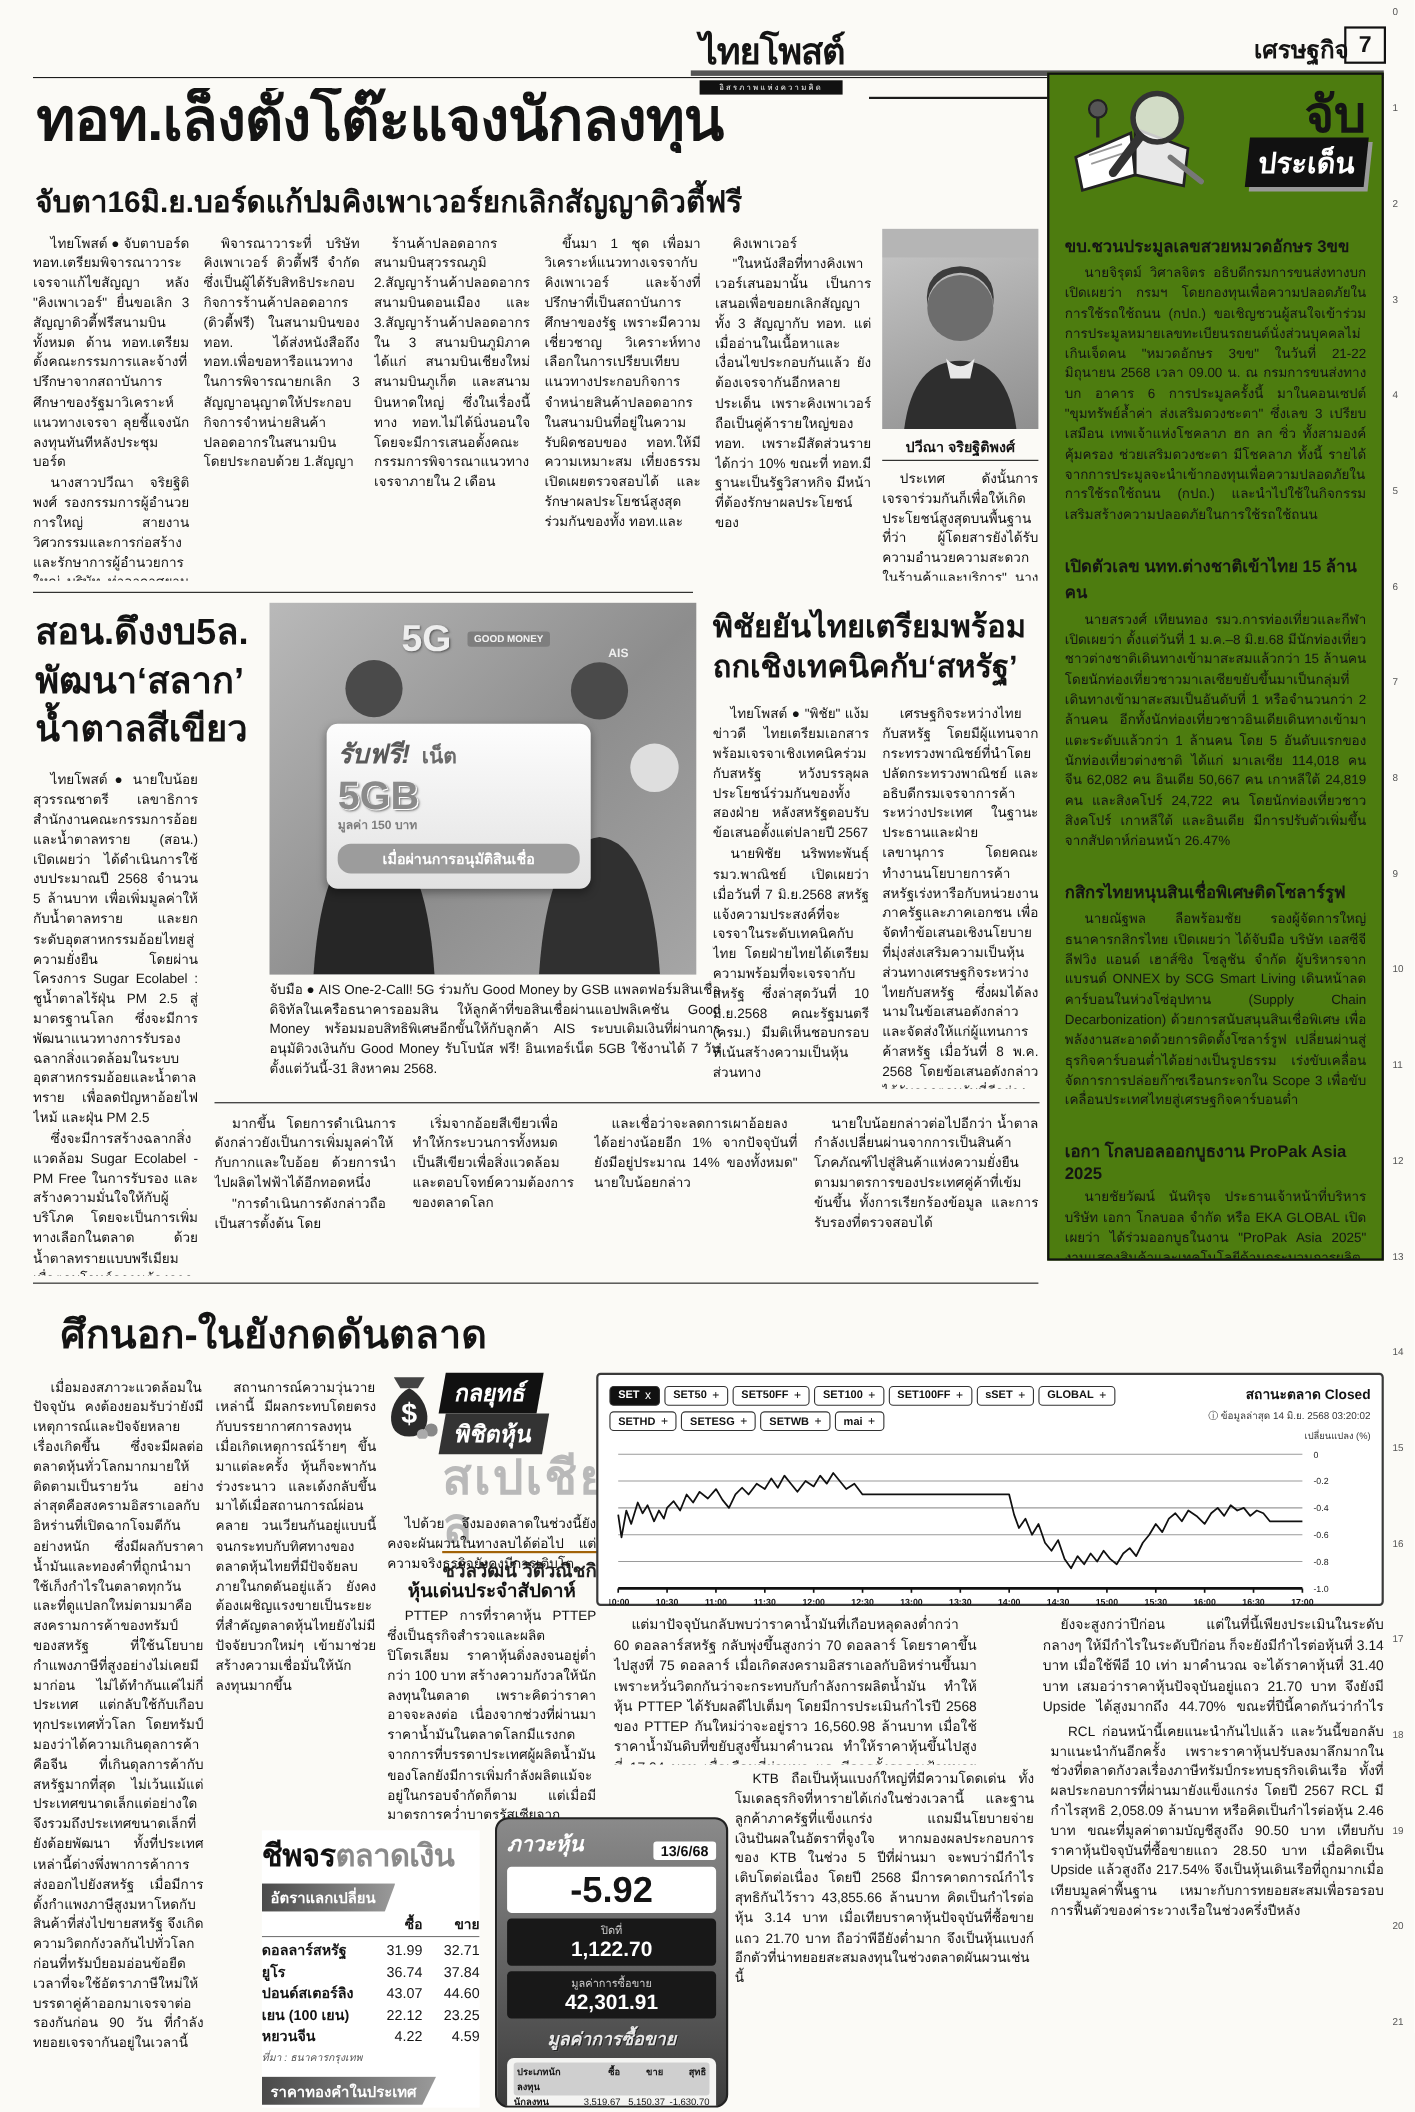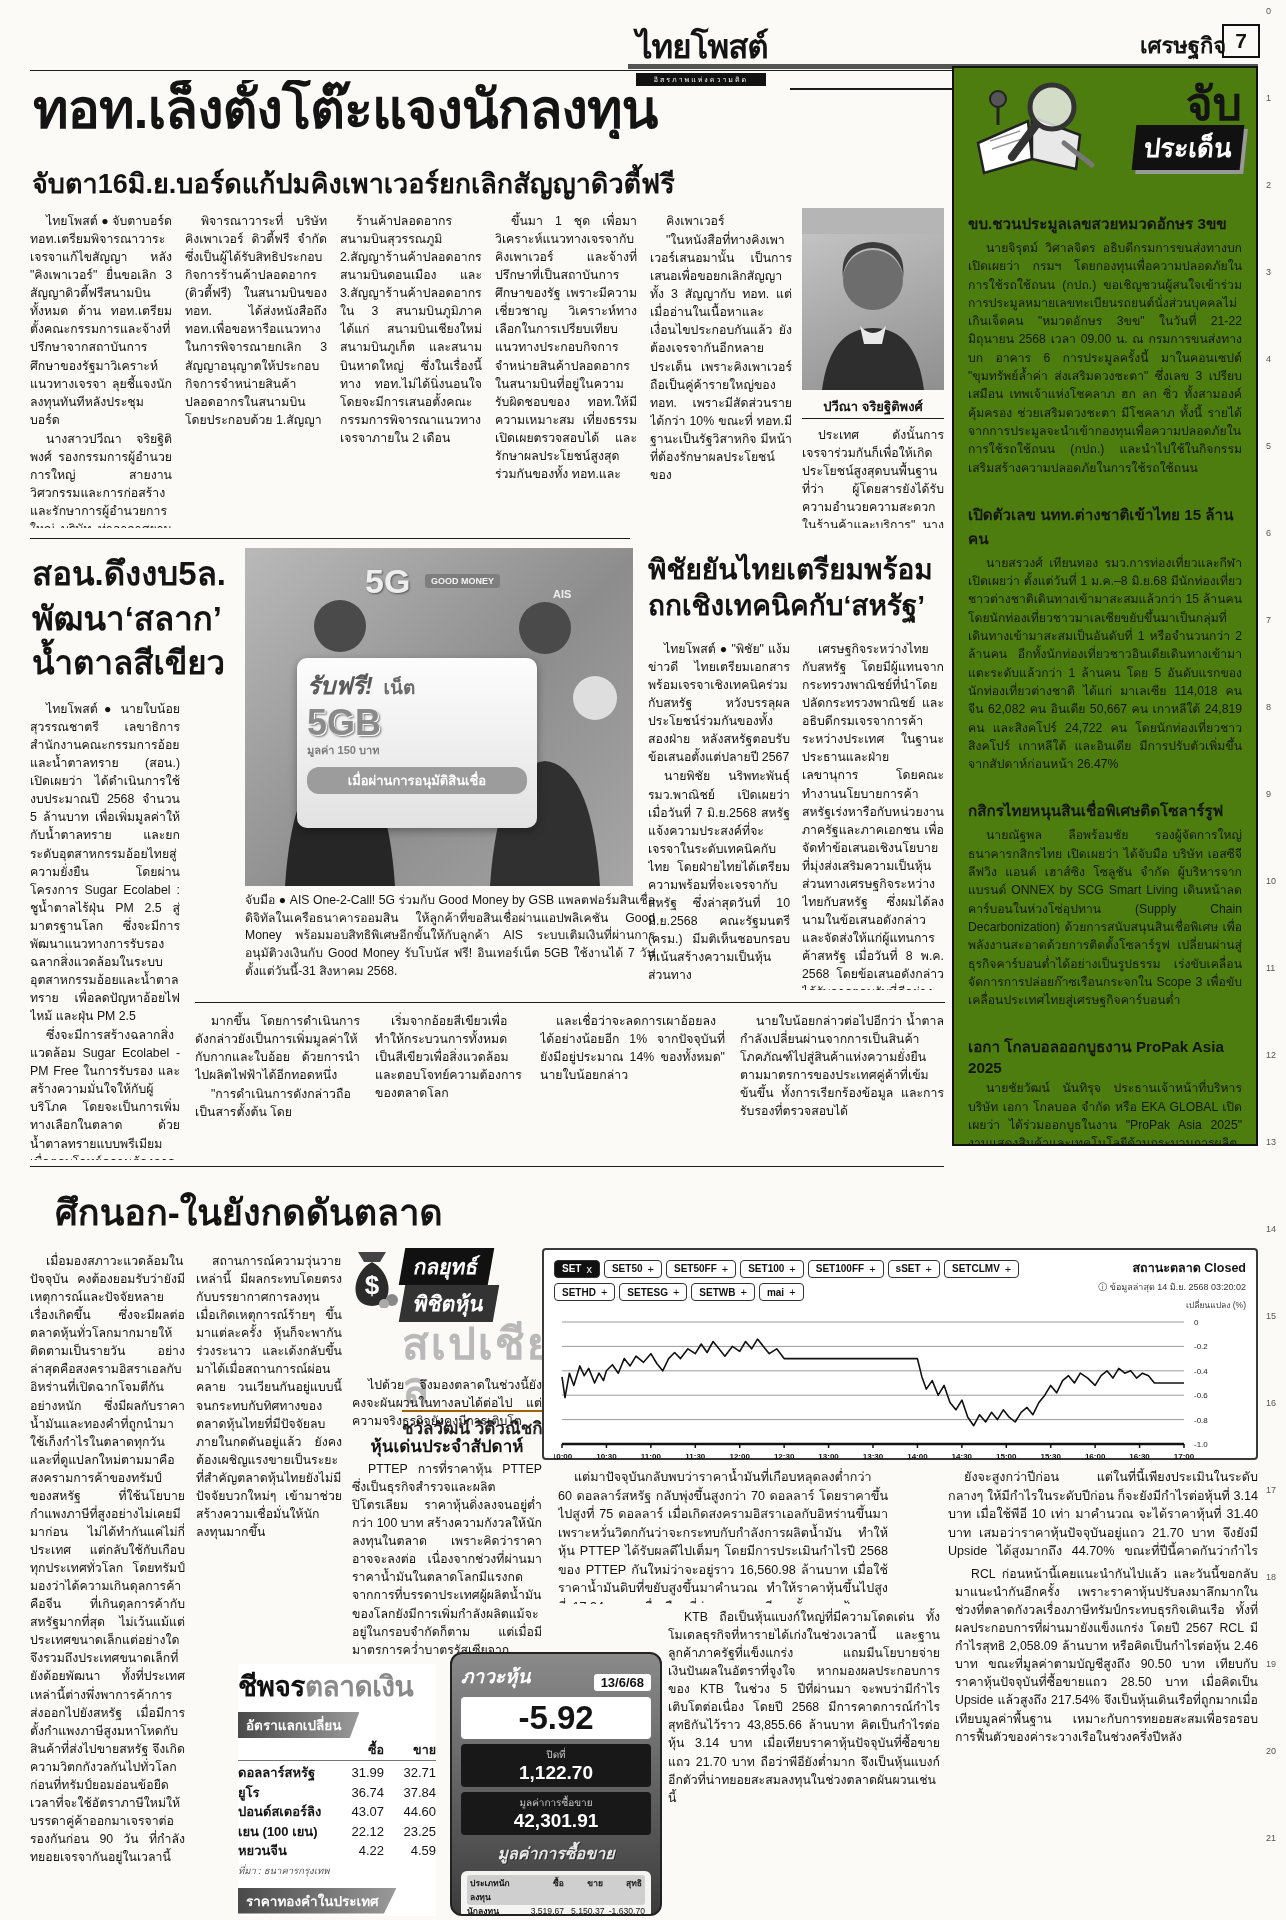--- a/index.html
+++ b/index.html
@@ -161,21 +161,21 @@
       <rect x="0" y="0" width="388" height="338" fill="none"></rect>
       <circle cx="95" cy="78" r="26" fill="#4a4a4a"></circle>
       <path d="M40 338 q8 -120 55 -125 q47 5 55 125 z" fill="#262626"></path>
       <circle cx="300" cy="80" r="26" fill="#4a4a4a"></circle>
       <path d="M245 338 q8 -120 55 -125 q47 5 55 125 z" fill="#303030"></path>
       <circle cx="350" cy="150" r="22" fill="#dedede"></circle>
     </svg>
     <div class="abs" style="left:120px;top:14px;font-size:34px;font-weight:900;color:#eee;text-shadow:1px 1px 2px #555;">5G</div>
     <div class="abs" style="left:180px;top:26px;font-size:9px;font-weight:700;color:#f3f3f3;background:#7e7e7e;padding:2px 6px;border-radius:3px;">GOOD MONEY</div>
     <div class="abs" style="left:308px;top:40px;font-size:11px;font-weight:800;color:#eee;">AIS</div>
-    <div class="abs" style="left:52px;top:110px;width:240px;height:170px;background:linear-gradient(180deg,#fdfdfd,#e2e2e2);border-radius:10px;box-shadow:0 3px 8px rgba(0,0,0,0.35);padding:8px 10px;box-sizing:border-box;">
+    <div class="abs" style="left:52px;top:110px;width:240px;height:150px;background:linear-gradient(180deg,#fdfdfd,#e2e2e2);border-radius:10px;box-shadow:0 3px 8px rgba(0,0,0,0.35);padding:8px 10px;box-sizing:border-box;">
       <span style="font-size:24px;font-weight:900;font-style:italic;color:#5a5a5a;">รับฟรี!</span>
       <span style="font-size:19px;font-weight:800;color:#6b6b6b;margin-left:6px;">เน็ต</span>
       <div style="font-size:36px;font-weight:900;color:#8a8a8a;line-height:1;text-shadow:1px 1px 0 #fff,2px 2px 2px #777;">5GB</div>
       <div style="font-size:11px;font-weight:700;color:#7c7c7c;">มูลค่า 150 บาท</div>
       <div style="margin-top:8px;background:#9c9c9c;color:#fff;font-size:13px;font-weight:800;text-align:center;border-radius:12px;padding:3px 0;">เมื่อผ่านการอนุมัติสินเชื่อ</div>
     </div>
   </div>
   <div class="abs capt" style="left:245px;top:892px;width:410px;height:100px;">จับมือ ● AIS One-2-Call! 5G ร่วมกับ Good Money by GSB แพลตฟอร์มสินเชื่อดิจิทัลในเครือธนาคารออมสิน ให้ลูกค้าที่ขอสินเชื่อผ่านแอปพลิเคชัน Good Money พร้อมมอบสิทธิพิเศษอีกขั้นให้กับลูกค้า AIS ระบบเติมเงินที่ผ่านการอนุมัติวงเงินกับ Good Money รับโบนัส ฟรี! อินเทอร์เน็ต 5GB ใช้งานได้ 7 วัน ตั้งแต่วันนี้-31 สิงหาคม 2568.</div>
 
   <div class="abs h-phichai" style="left:648px;top:552px;width:300px;">
@@ -291,21 +291,21 @@
           </span><span class="tab">
             <span>SET100</span>
             <span class="suf">+</span>
           </span><span class="tab">
             <span>SET100FF</span>
             <span class="suf">+</span>
           </span><span class="tab">
             <span>sSET</span>
             <span class="suf">+</span>
           </span><span class="tab">
-            <span>SETCLMV</span>
+            <span>GLOBAL</span>
             <span class="suf">+</span>
           </span><span class="tab">
             <span>SETHD</span>
             <span class="suf">+</span>
           </span><span class="tab">
             <span>SETESG</span>
             <span class="suf">+</span>
           </span><span class="tab">
             <span>SETWB</span>
             <span class="suf">+</span>

